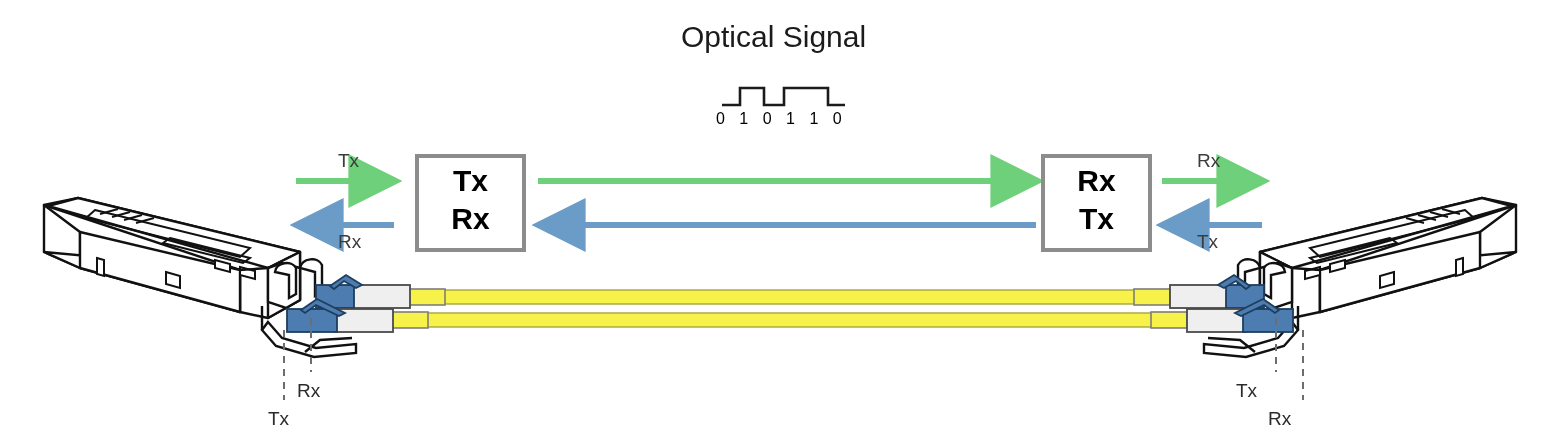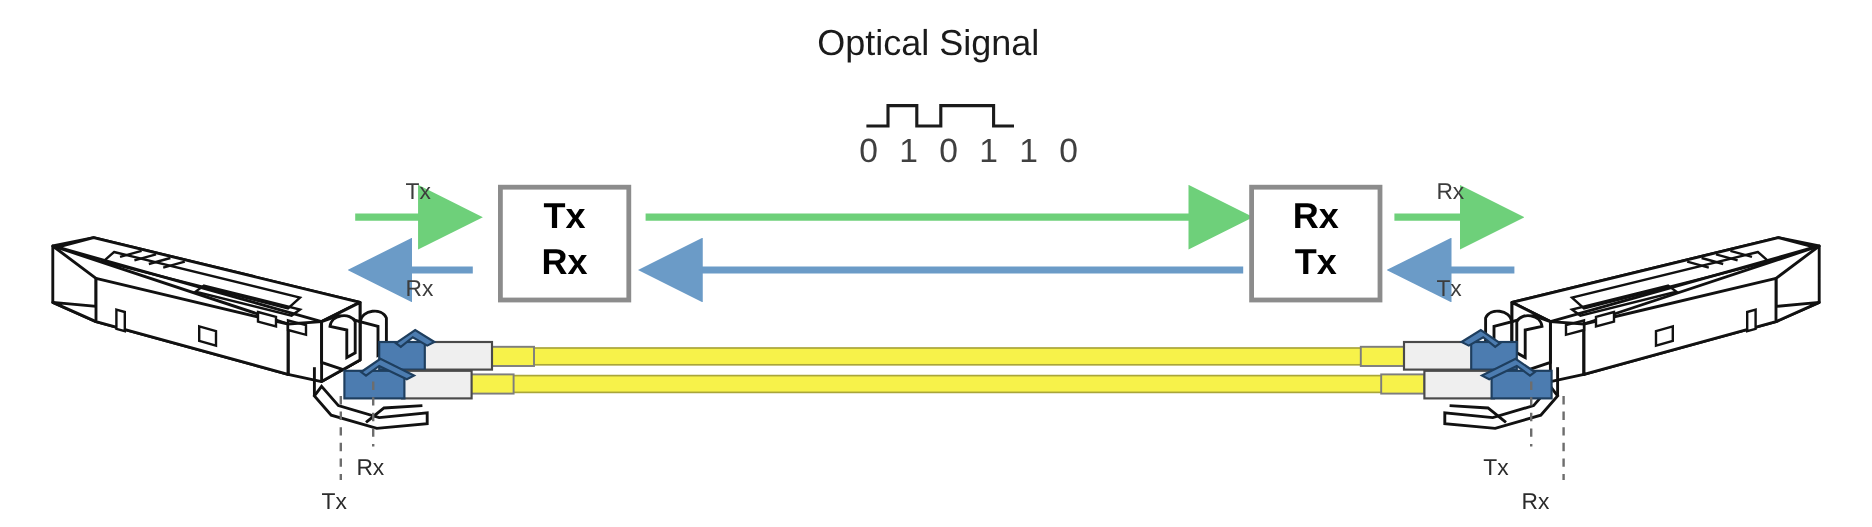--- a/index.html
+++ b/index.html
@@ -1,21 +1,21 @@
 <!DOCTYPE html>
 <html><head>
 <meta charset="utf-8">
 <style>
   html,body{margin:0;padding:0;background:#ffffff;}
   body{width:1560px;height:439px;overflow:hidden;font-family:"Liberation Sans",sans-serif;}
   #stage{position:relative;width:1560px;height:439px;background:#fff;}
   #stage svg{position:absolute;left:0;top:0;}
   .lbl{position:absolute;color:#3a3a3a;font-family:"Liberation Sans",sans-serif;white-space:nowrap;}
   .title{font-size:30px;color:#1b1b1b;}
-  .bits{font-size:28px;color:#404040;letter-spacing:5px;}
+  .bits{font-size:16px;color:#000000;letter-spacing:5px;}
   .arrlbl{font-size:19px;color:#3c3c3c;}
   .pinlbl{font-size:19px;color:#2b2b2b;}
   .boxtxt{font-size:30px;font-weight:bold;color:#000;line-height:1.12;text-align:center;}
 </style>
 </head>
 <body>
 
 <div id="stage">
 
   <svg width="1560" height="439" viewBox="0 0 1560 439">

